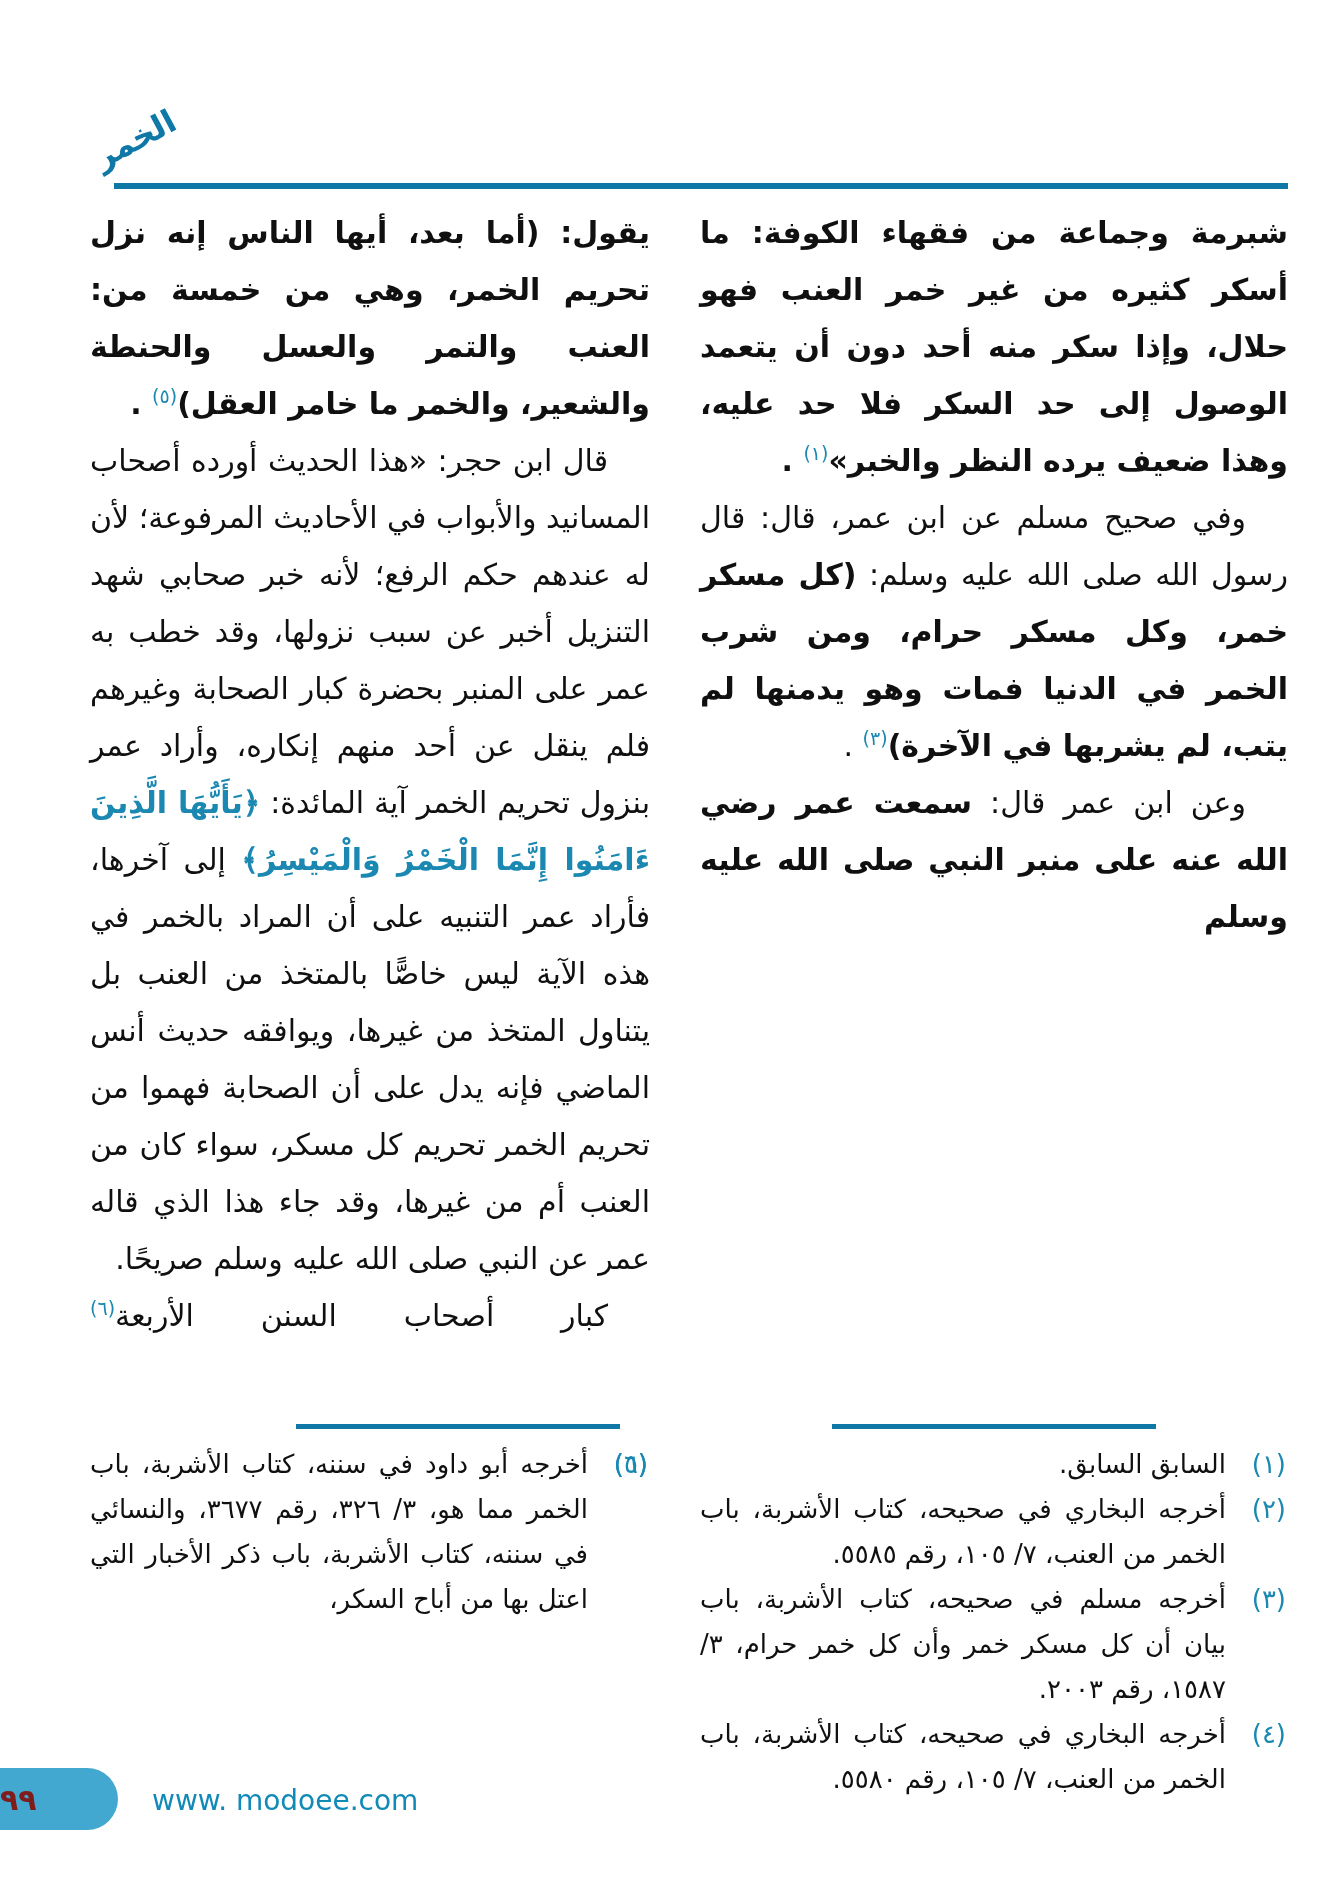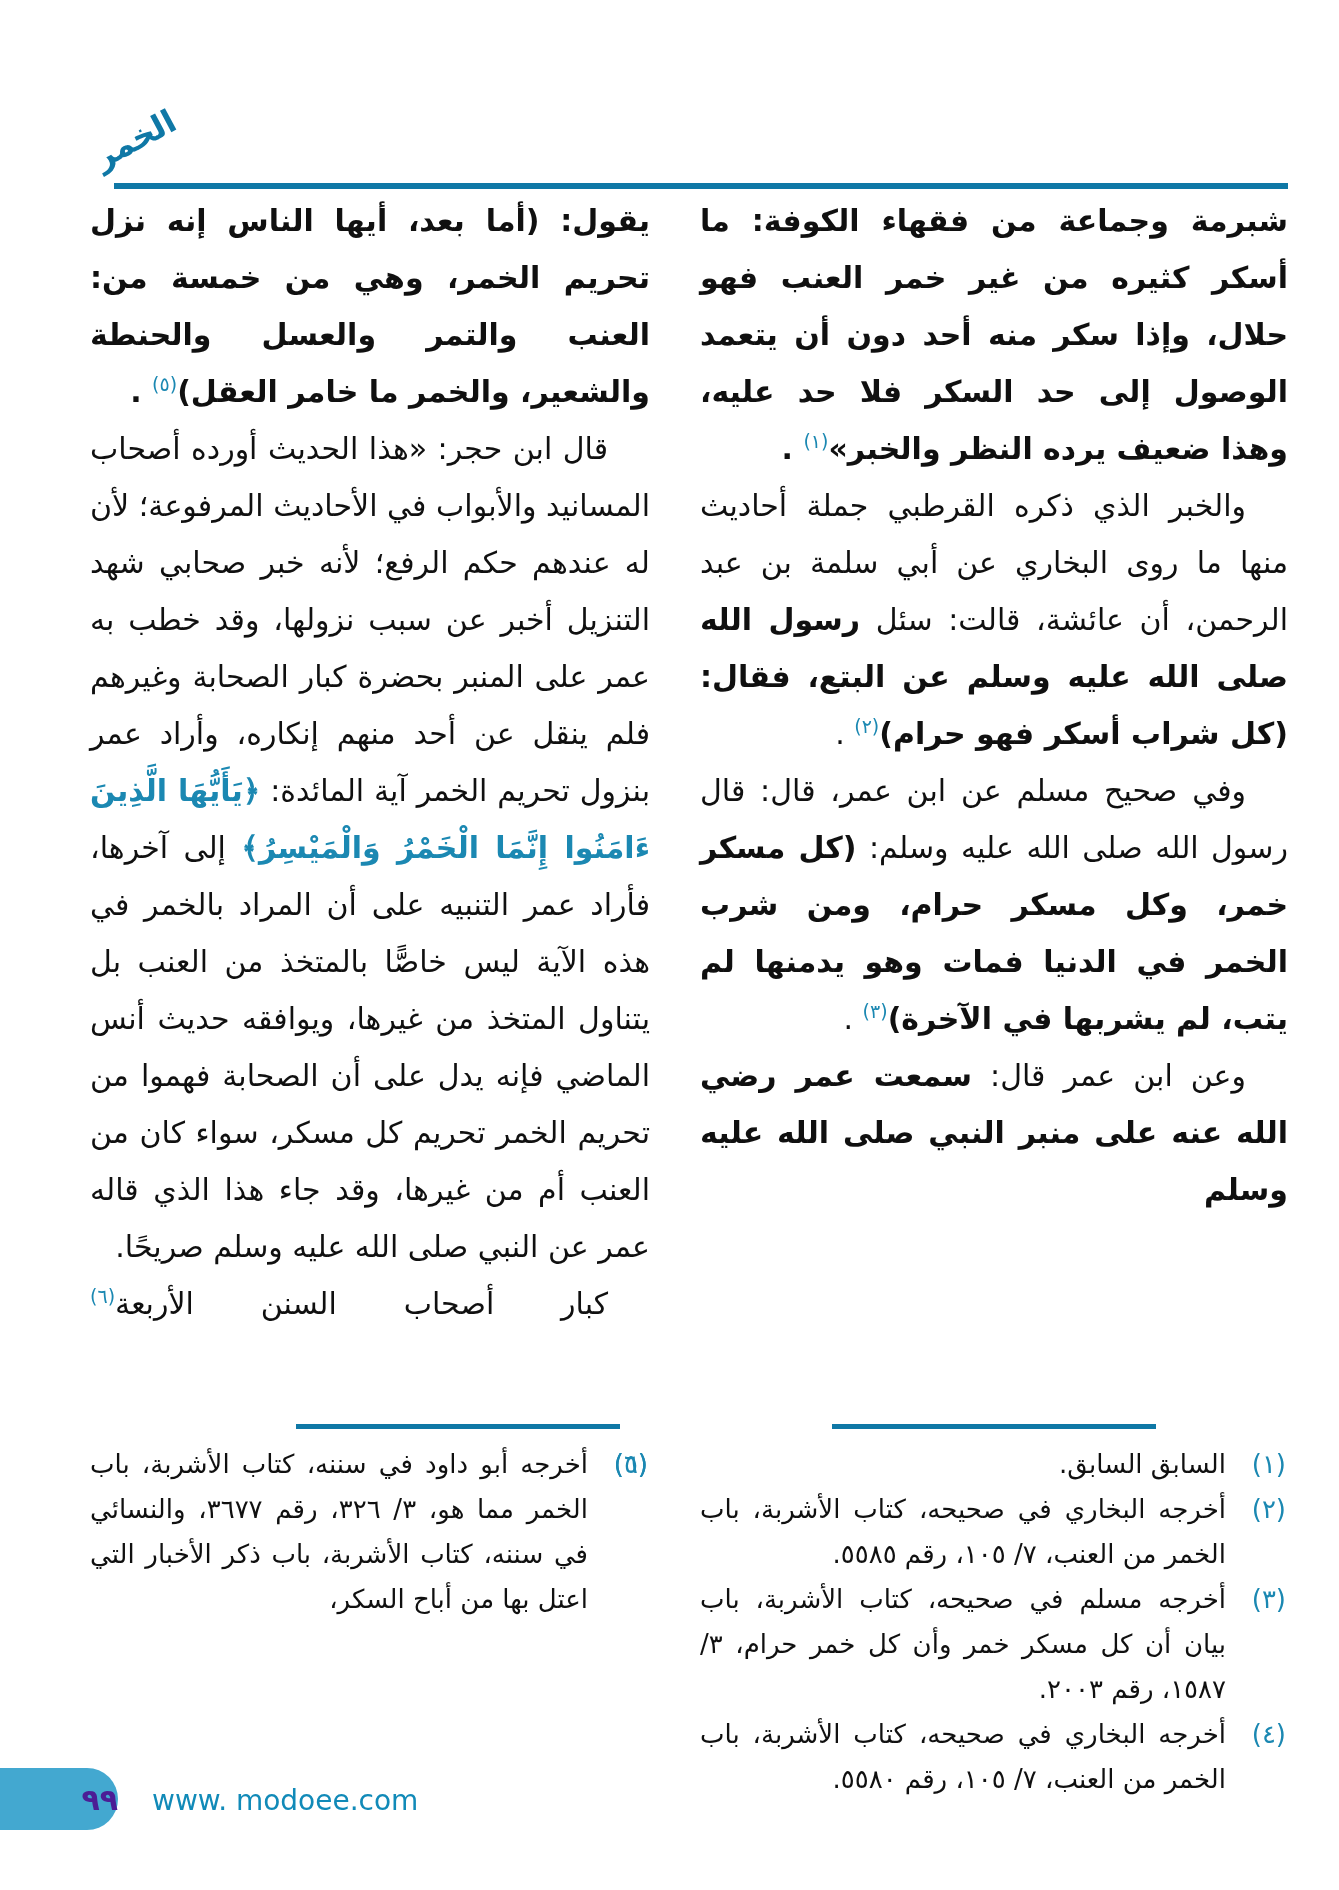--- a/index.html
+++ b/index.html
@@ -24,21 +24,21 @@
     text-align:center;
     line-height:78px;
   }
   .head-rule{
     position:absolute;
     left:114px;top:183px;
     width:1174px;height:6px;
     background:var(--accent);
   }
   .col{
-    position:absolute;top:192px;
+    position:absolute;top:204px;
     font-size:30px;line-height:57px;
     text-align:justify;text-justify:inter-word;
   }
   .col-right{right:51px;width:588px;margin-left:14px;}
   .col-left{left:90px;width:560px;}
   .para{margin:0;}
   .para.indent{text-indent:42px;}
   .para.stretch{text-align-last:justify;}
   .s-n{font-weight:normal;}
   .s-b{font-weight:bold;}
@@ -67,43 +67,42 @@
   .fn-num{
     position:absolute;right:2px;top:0;
     color:var(--quran);
   }
   .page-pill{
     position:absolute;
     left:0;top:1768px;
     width:118px;height:62px;
     background:var(--pill);
     border-radius:0 31px 31px 0;
-    display:flex;align-items:center;justify-content:flex-start;
-    color:#4c1d95;font-size:30px;font-weight:bold;
+    display:flex;align-items:center;justify-content:flex-end;
+    color:#7f1d1d;font-size:30px;font-weight:bold;
   }
   .site-url{
     position:absolute;
     left:152px;top:1784px;
     direction:ltr;
     color:var(--url);
     font-size:28px;
   }
 </style>
 </head>
 <body>
 
 <div class="page">
 
   <div class="running-head">الخمر</div>
 
   <div class="head-rule"></div>
 
   <section id="col-right" class="col col-right">
       <p class="para"><span class="s-b">شبرمة وجماعة من فقهاء الكوفة: ما أسكر كثيره من غير خمر العنب فهو حلال، وإذا سكر منه أحد دون أن يتعمد الوصول إلى حد السكر فلا حد عليه، وهذا ضعيف يرده النظر والخبر»</span><span class="s-r">(١)</span><span class="s-b"> .</span></p>
-      <p class="para indent"><span class="s-n">والخبر الذي ذكره القرطبي جملة أحاديث منها ما روى البخاري عن أبي سلمة بن عبد الرحمن، أن عائشة، قالت: سئل </span><span class="s-b">رسول الله صلى الله عليه وسلم عن البتع، فقال: (كل شراب أسكر فهو حرام)</span><span class="s-r">(٢)</span><span class="s-n"> .</span></p>
       <p class="para indent"><span class="s-n">وفي صحيح مسلم عن ابن عمر، قال: قال رسول الله صلى الله عليه وسلم: </span><span class="s-b">(كل مسكر خمر، وكل مسكر حرام، ومن شرب الخمر في الدنيا فمات وهو يدمنها لم يتب، لم يشربها في الآخرة)</span><span class="s-r">(٣)</span><span class="s-n"> .</span></p>
       <p class="para indent"><span class="s-n">وعن ابن عمر قال: </span><span class="s-b">سمعت عمر رضي الله عنه على منبر النبي صلى الله عليه وسلم</span></p>
     </section>
 
   <section id="col-left" class="col col-left">
       <p class="para"><span class="s-b">يقول: (أما بعد، أيها الناس إنه نزل تحريم الخمر، وهي من خمسة من: العنب والتمر والعسل والحنطة والشعير، والخمر ما خامر العقل)</span><span class="s-r">(٥)</span><span class="s-b"> .</span></p>
       <p class="para indent"><span class="s-n">قال ابن حجر: «هذا الحديث أورده أصحاب المسانيد والأبواب في الأحاديث المرفوعة؛ لأن له عندهم حكم الرفع؛ لأنه خبر صحابي شهد التنزيل أخبر عن سبب نزولها، وقد خطب به عمر على المنبر بحضرة كبار الصحابة وغيرهم فلم ينقل عن أحد منهم إنكاره، وأراد عمر بنزول تحريم الخمر آية المائدة: </span><span class="s-q">﴿يَأَيُّهَا الَّذِينَ ءَامَنُوا إِنَّمَا الْخَمْرُ وَالْمَيْسِرُ﴾</span><span class="s-n"> إلى آخرها، فأراد عمر التنبيه على أن المراد بالخمر في هذه الآية ليس خاصًّا بالمتخذ من العنب بل يتناول المتخذ من غيرها، ويوافقه حديث أنس الماضي فإنه يدل على أن الصحابة فهموا من تحريم الخمر تحريم كل مسكر، سواء كان من العنب أم من غيرها، وقد جاء هذا الذي قاله عمر عن النبي صلى الله عليه وسلم صريحًا.</span></p>
       <p class="para indent stretch"><span class="s-n">كبار أصحاب السنن الأربعة</span><span class="s-r">(٦)</span></p>
     </section>
 

